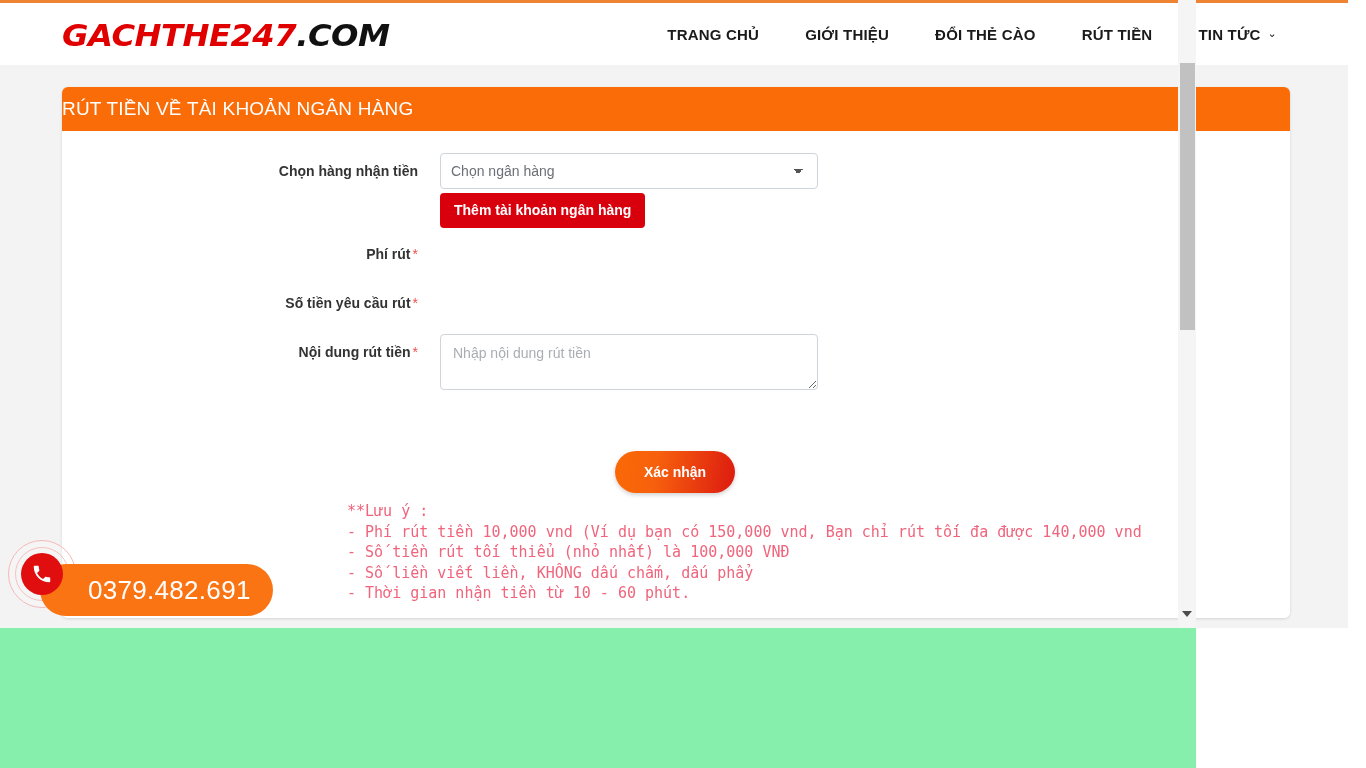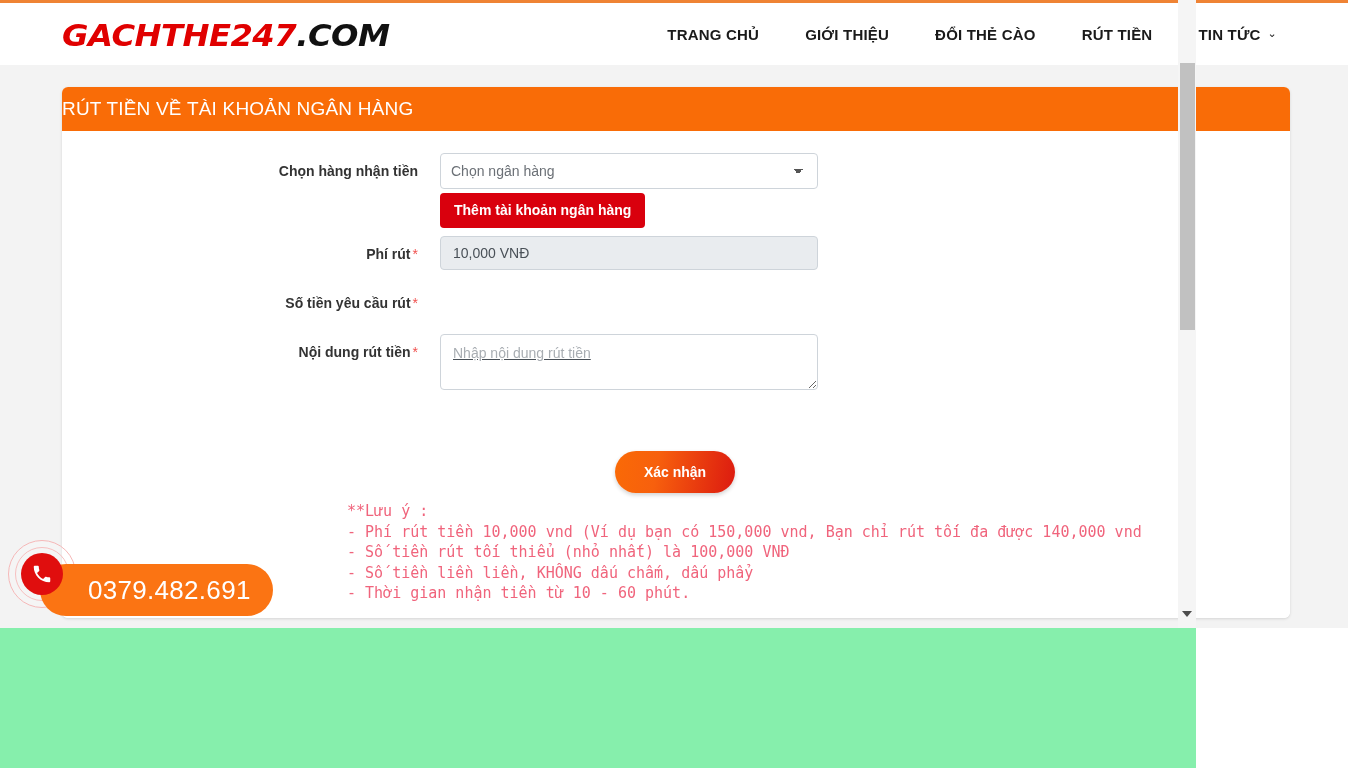--- a/index.html
+++ b/index.html
@@ -173,21 +173,20 @@
   input.txt::placeholder, textarea.txt::placeholder { color: #a9aeb3; }
   input.txt:disabled, input.txt.readonly {
     background: #e9ecef;
     color: #495057;
   }
   textarea.txt {
     height: 56px;
     padding: 8px 12px;
     resize: vertical;
     line-height: 20px;
-    text-decoration: underline;
   }
 
   .btn-submit {
     position: absolute;
     left: 553px; top: 320px;
     width: 120px; height: 42px;
     border: none;
     border-radius: 21px;
     background: linear-gradient(100deg, #fa6a06 0%, #f7600d 35%, #dc1a10 100%);
     color: #ffffff;
@@ -335,23 +334,20 @@
             <option>Chọn ngân hàng</option>
           </select>
           <button class="btn-add-bank">Thêm tài khoản ngân hàng</button>
         </div>
       </div>
 
       <div class="form-row" style="left:0px; top:105px;">
         <div class="form-label">
           <span>Phí rút</span><span class="req">*</span>
         </div>
-        <div class="field-col">
-          <input class="txt readonly" type="text" readonly="" value="10,000 VNĐ" style="">
-        </div>
       </div>
 
       <div class="form-row" style="left:0px; top:154px;">
         <div class="form-label">
           <span>Số tiền yêu cầu rút</span><span class="req">*</span>
         </div>
       </div>
 
       <div class="form-row" style="left:0px; top:203px;">
         <div class="form-label">
@@ -361,21 +357,21 @@
           <textarea class="txt" placeholder="Nhập nội dung rút tiền" style=""></textarea>
         </div>
       </div>
 
       <button class="btn-submit">Xác nhận</button>
 
       <div class="notes">
         <div>**Lưu ý :</div>
         <div>- Phí rút tiền 10,000 vnd (Ví dụ bạn có 150,000 vnd, Bạn chỉ rút tối đa được 140,000 vnd</div>
         <div>- Số tiền rút tối thiểu (nhỏ nhất) là 100,000 VNĐ</div>
-        <div>- Số tiền liền liền, KHÔNG dấu chấm, dấu phẩy</div>
+        <div>- Số liền viết liền, KHÔNG dấu chấm, dấu phẩy</div>
         <div>- Thời gian nhận tiền từ 10 - 60 phút.</div>
       </div>
 
     </div>
   </div>
 
   <div class="phone-widget">
     <div class="phone-ring"></div>
     <div class="phone-ring-inner"></div>
     <div class="phone-pill">

